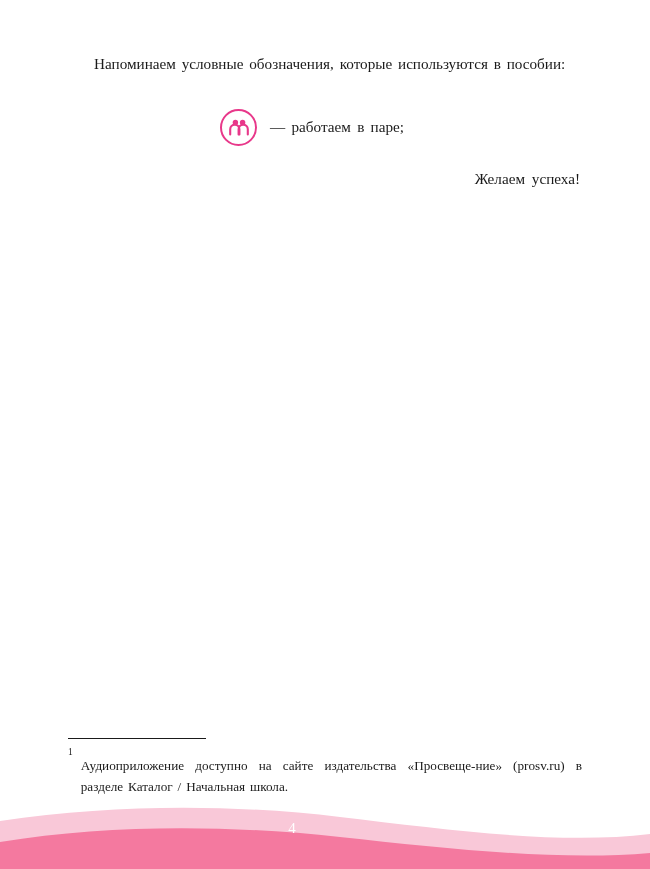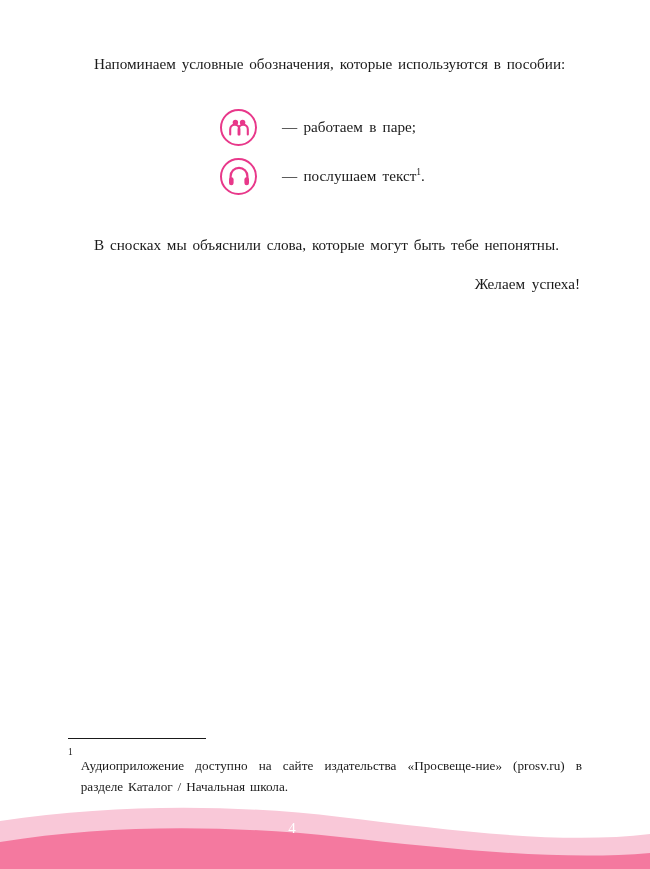--- a/index.html
+++ b/index.html
@@ -60,21 +60,21 @@
     border: 2px solid #e8388a;
     box-sizing: border-box;
     display: flex;
     align-items: center;
     justify-content: center;
     flex: 0 0 auto;
   }
 
   .legend-text {
     font-size: 15.2px;
-    margin-left: 25px;
+    margin-left: 13px;
     word-spacing: 2.5px;
     white-space: nowrap;
   }
   .legend-text sup {
     font-size: 9.5px;
     vertical-align: super;
   }
 
   .para-block {
     margin-top: 32px;
@@ -163,36 +163,23 @@
             <circle cx="9.4" cy="8.4" r="2.7" fill="#e8388a"></circle>
             <circle cx="16.6" cy="8.4" r="2.7" fill="#e8388a"></circle>
             <path d="M4.2 20.5 V15.2 a4.6 4.6 0 0 1 9.2 0 V20.5" fill="none" stroke="#e8388a" stroke-width="2.1" stroke-linecap="round"></path>
             <path d="M12.6 20.5 V15.2 a4.6 4.6 0 0 1 9.2 0 V20.5" fill="none" stroke="#e8388a" stroke-width="2.1" stroke-linecap="round"></path>
           </svg>
         </span>
         <span class="legend-text">—  работаем  в  паре;</span>
       </div>
 
 
-      <div class="legend-row">
-        <span class="icon">
-          <svg width="26" height="26" viewBox="0 0 26 26" aria-hidden="true">
-            <path d="M4.6 17.5 V13.2 a8.4 8.4 0 0 1 16.8 0 V17.5" fill="none" stroke="#e8388a" stroke-width="2.2" stroke-linecap="round"></path>
-            <rect x="3.0" y="14.2" width="4.6" height="8.0" rx="2.3" fill="#e8388a"></rect>
-            <rect x="18.4" y="14.2" width="4.6" height="8.0" rx="2.3" fill="#e8388a"></rect>
-          </svg>
-        </span>
-        <span class="legend-text"><span>—  послушаем  текст</span><sup>1</sup><span>.</span></span>
-      </div>
 
     </div>
 
-    <div class="para-block">
-      <p class="para indent">В  сносках  мы  объяснили  слова,  которые  могут  быть  тебе  непонятны.</p>
-    </div>
 
     <div class="wish">Желаем  успеха!</div>
 
   </div>
 
   <div class="footnote">
     <div class="footnote-rule"></div>
     <div class="footnote-body">
       <span class="footnote-marker">1</span>
       <span class="footnote-text">Аудиоприложение  доступно  на  сайте  издательства  «Просвеще-ние»  (prosv.ru)  в  разделе  Каталог  /  Начальная  школа.</span>

